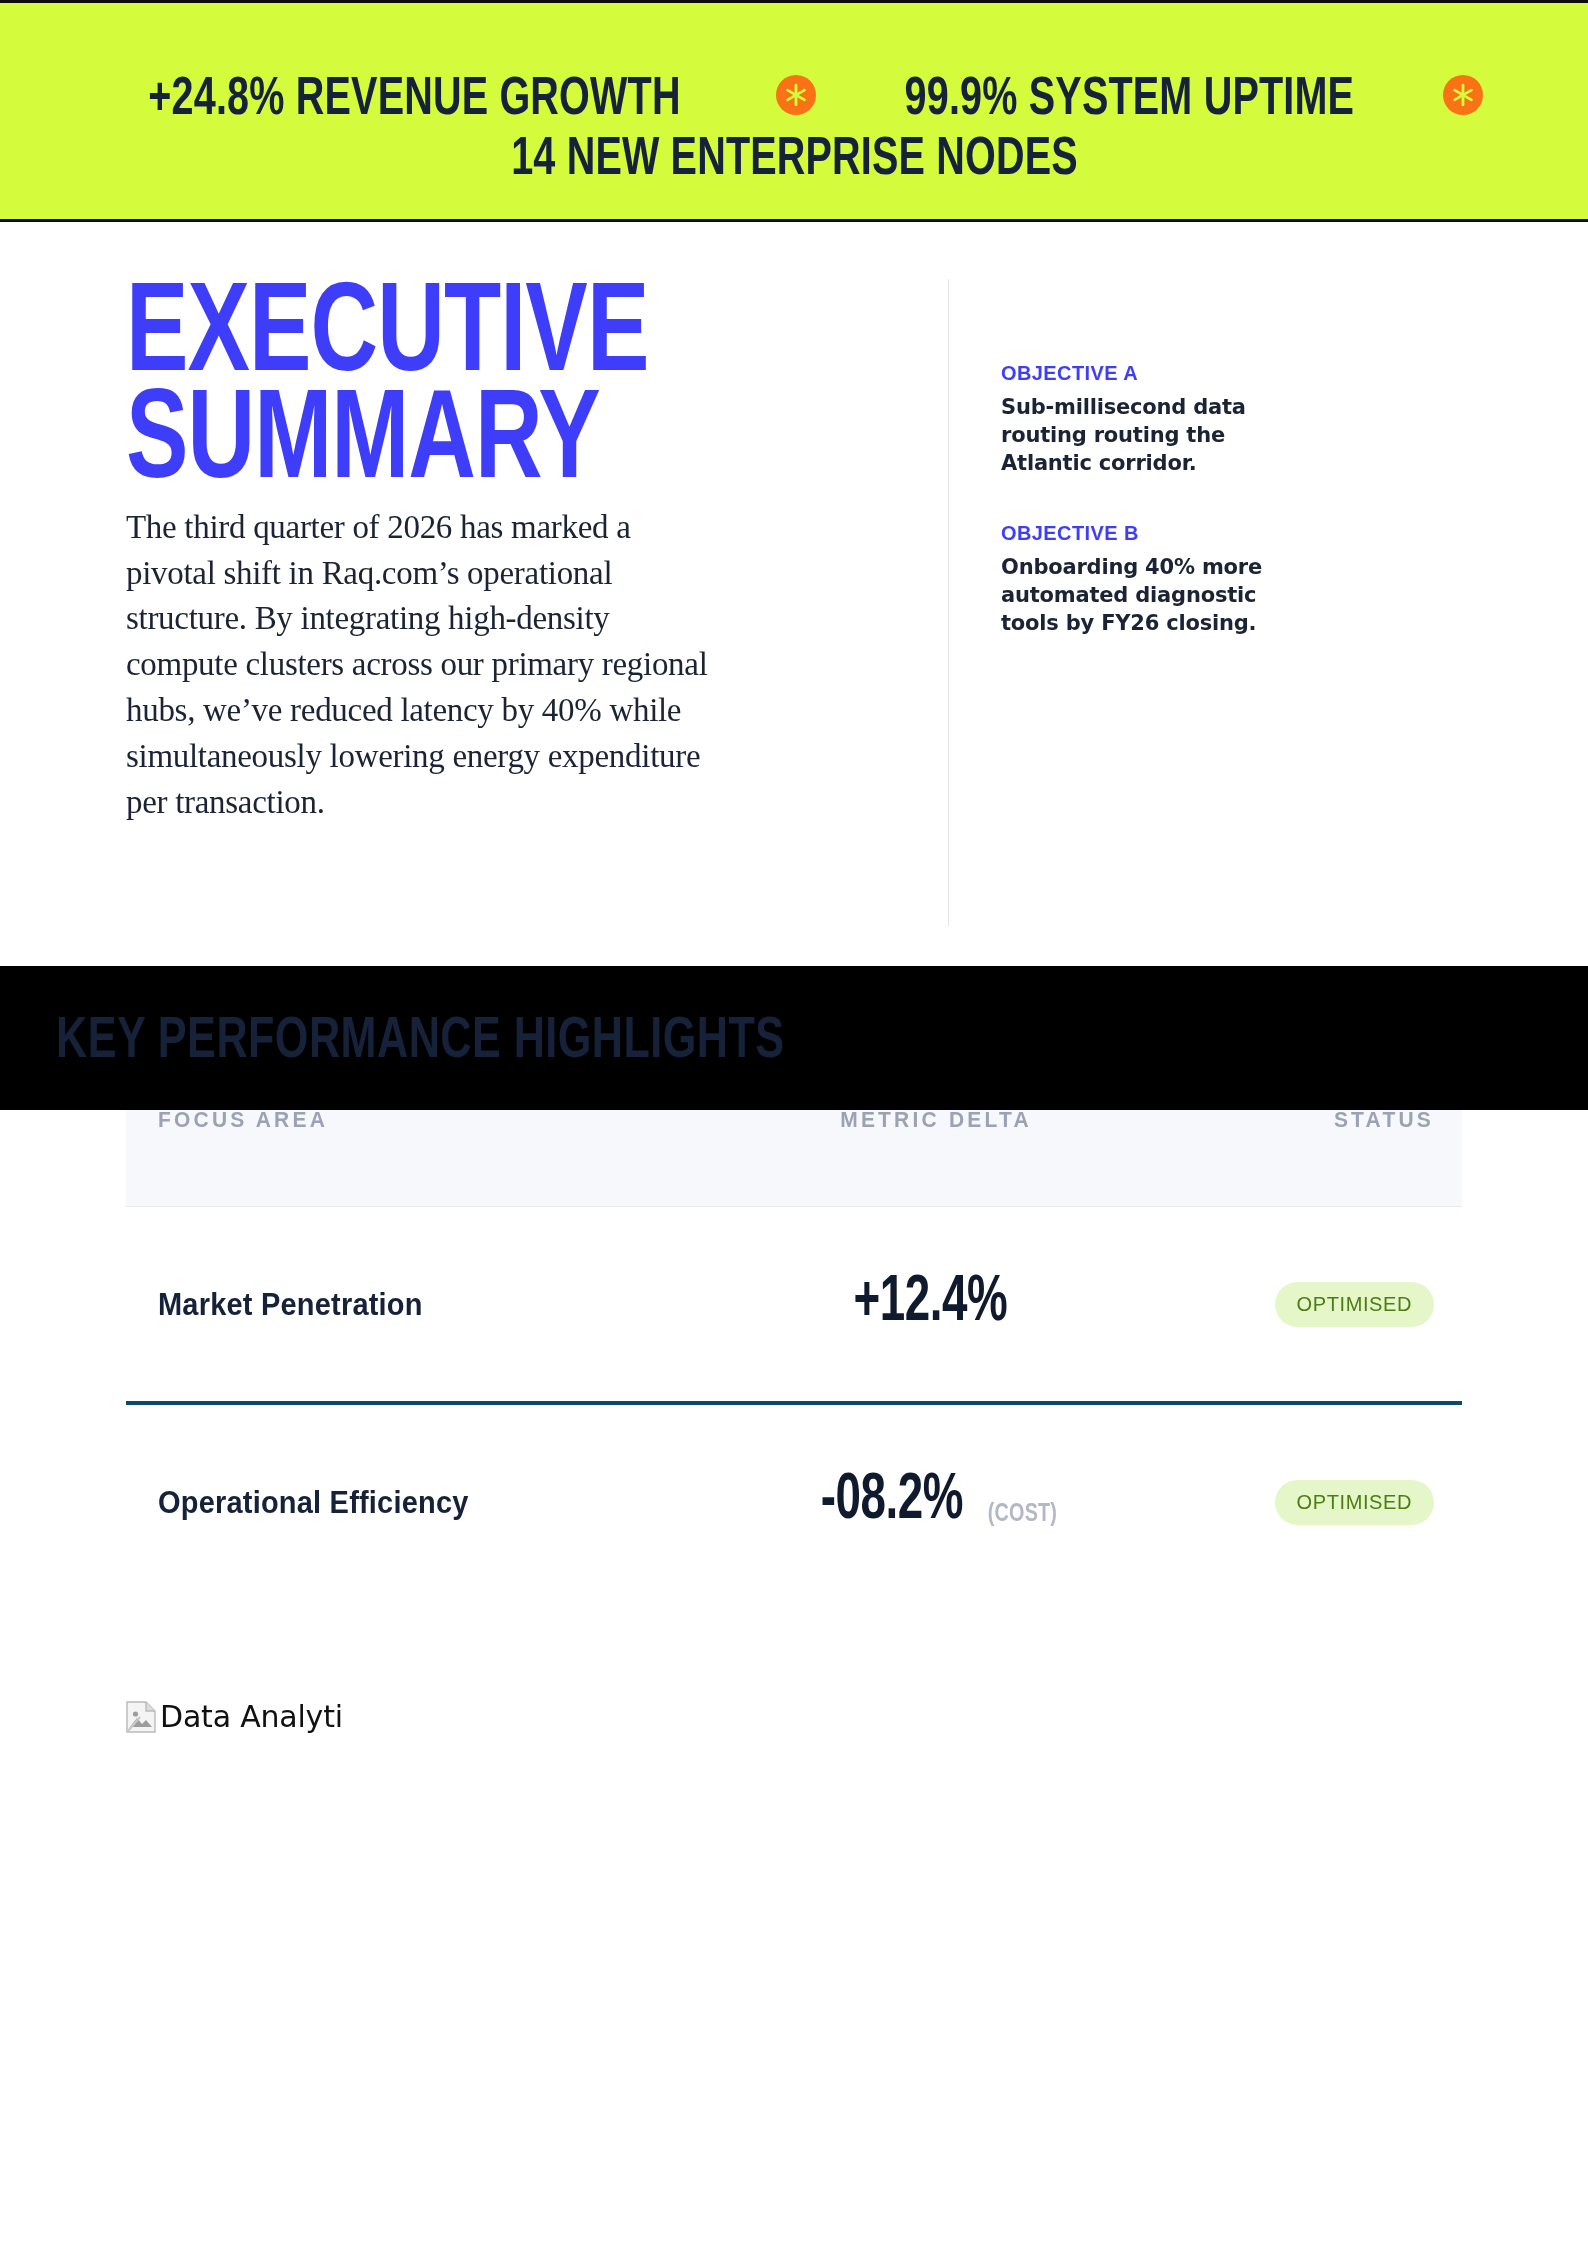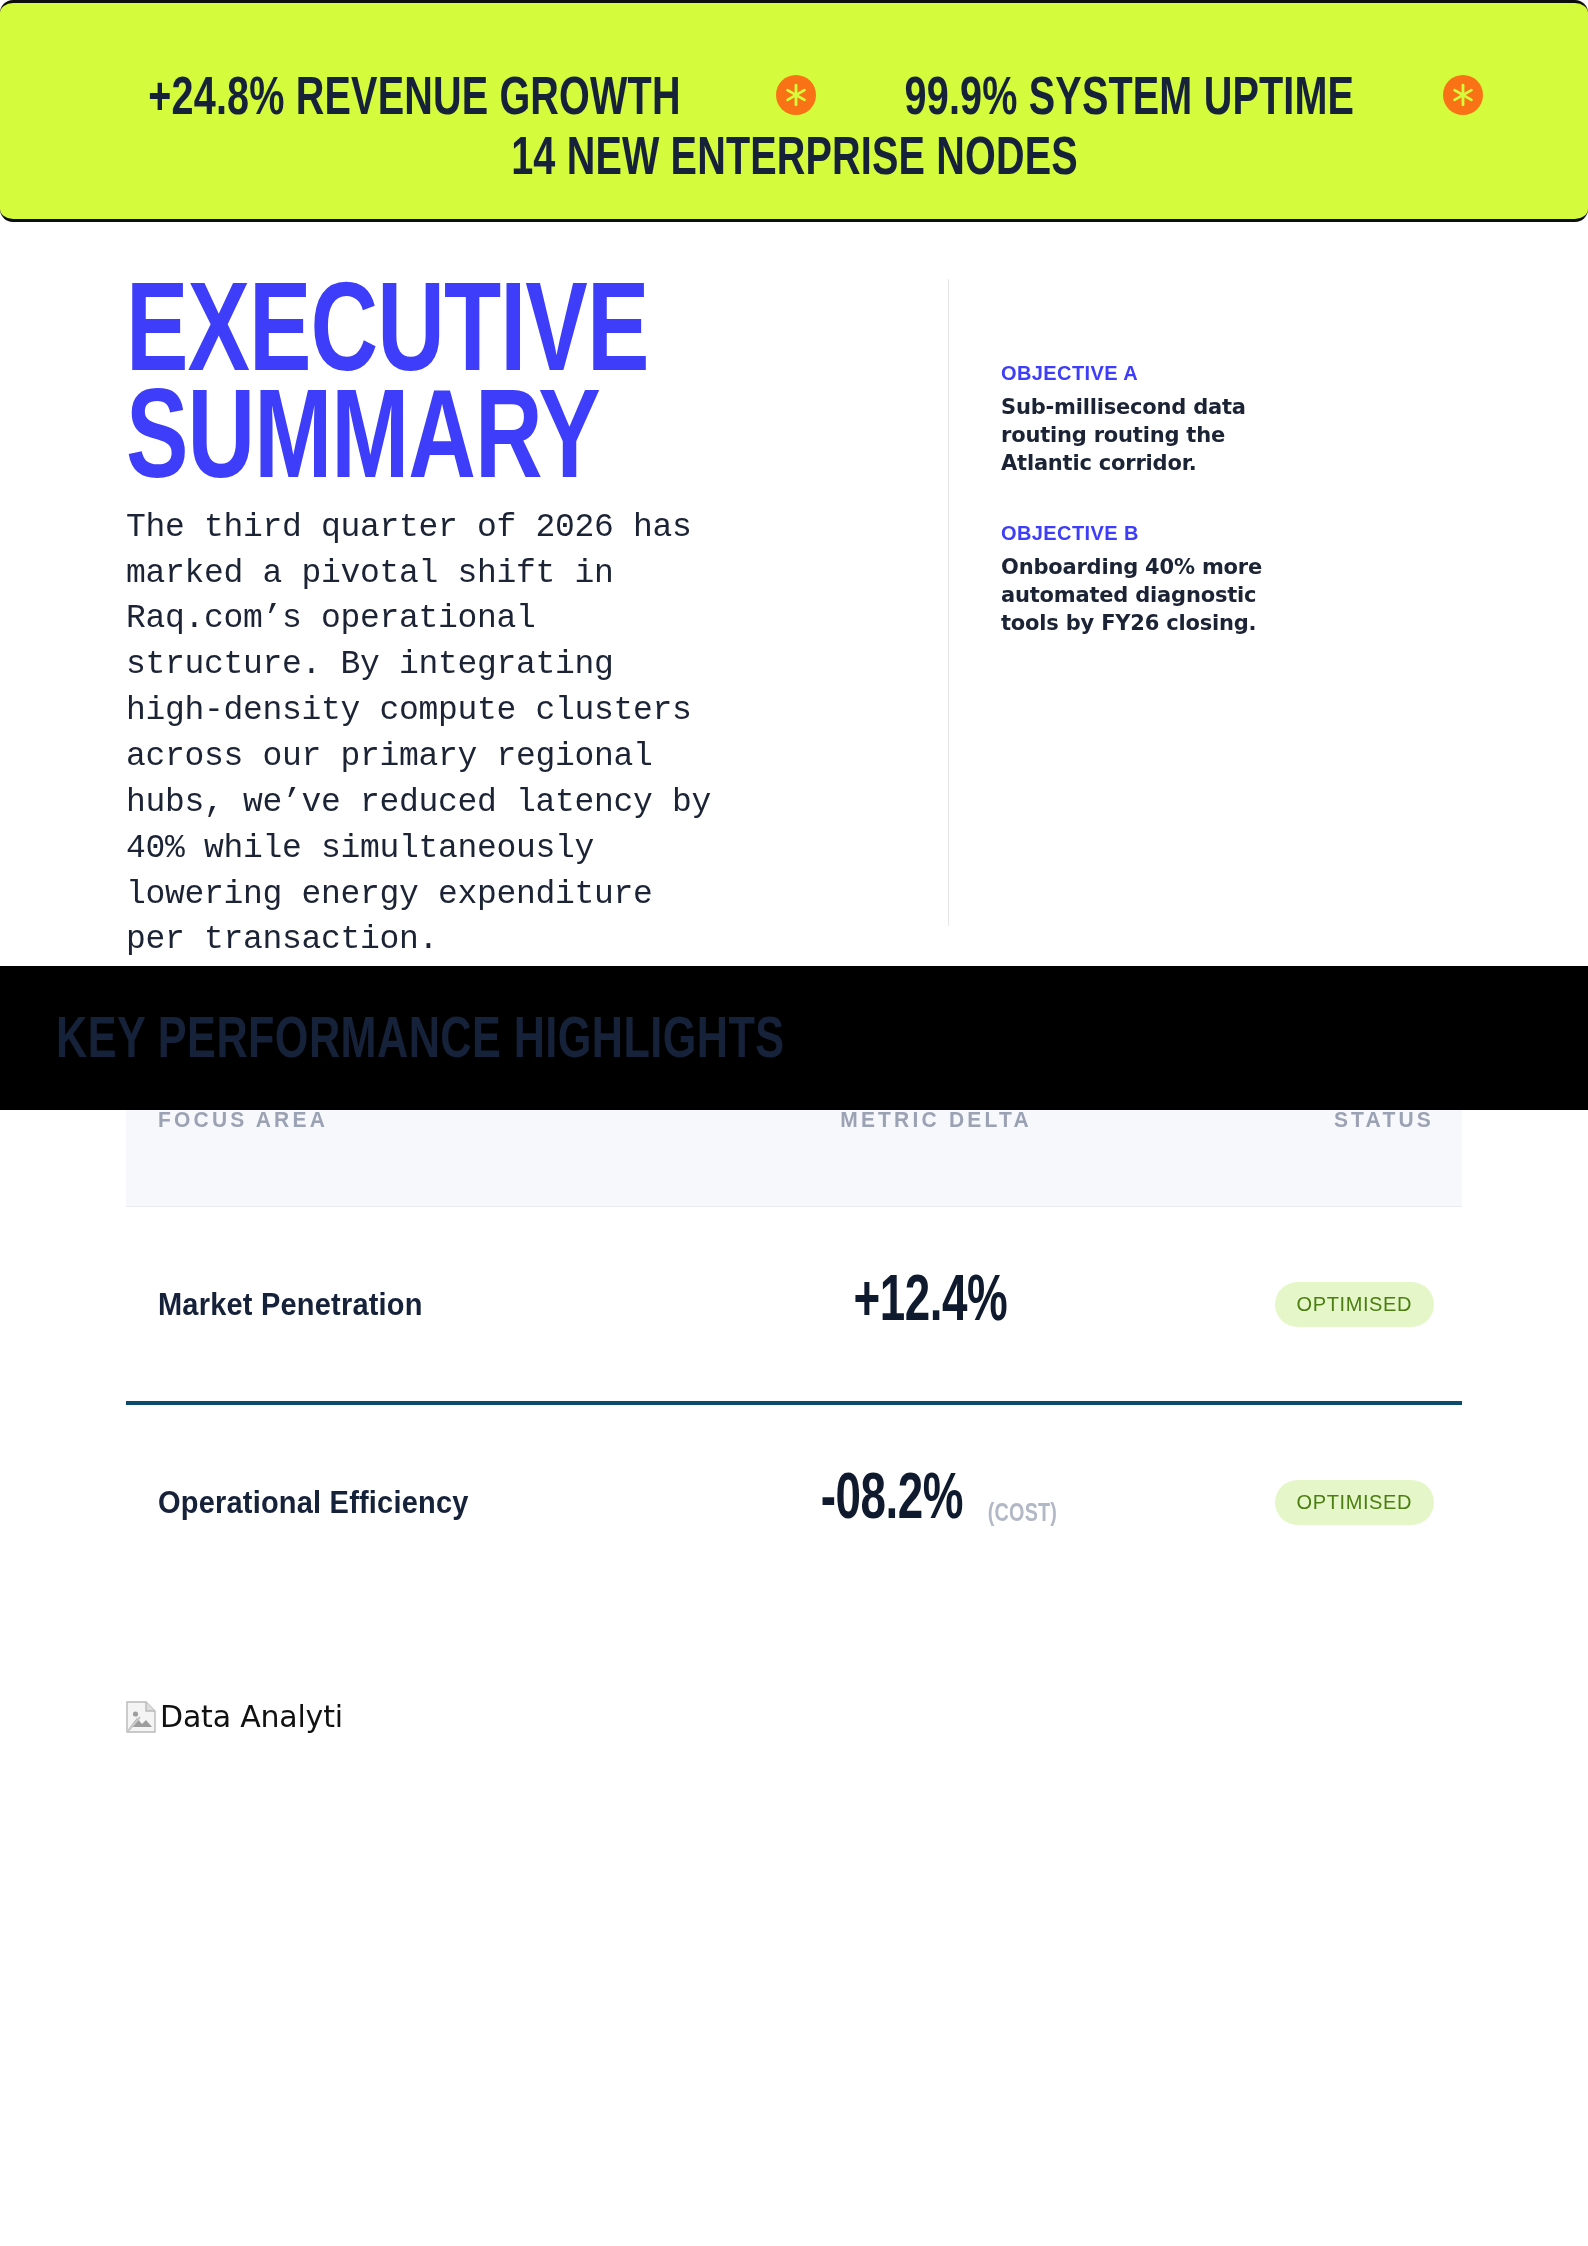--- a/index.html
+++ b/index.html
@@ -22,21 +22,20 @@
     border-top: 3px solid #0d0d0d;
     border-bottom: 3px solid #0d0d0d;
     box-sizing: border-box;
     height: 222px;
     padding: 28px 0 0 0;
     display: flex;
     flex-direction: column;
     align-items: center;
     justify-content: center;
     gap: 14px;
-    border-radius: 13px;
   }
   .ticker-row {
     display: flex;
     align-items: center;
     justify-content: center;
     gap: 52px;
   }
   .ticker-item {
     font-family: "Liberation Sans Narrow", "Liberation Sans", sans-serif;
     font-weight: 700;
@@ -79,21 +78,21 @@
     font-size: 104px;
     line-height: 0.84;
     color: #3d3dfa;
     letter-spacing: -1px;
     margin: 0 0 56px 0;
     transform: scaleX(0.9) scaleY(1.22);
     transform-origin: left top;
     white-space: pre-line;
   }
   #summary-body {
-    font-family: Liberation Mono, monospace;
+    font-family: Liberation Serif, serif;
     font-size: 33px;
     line-height: 1.39;
     color: #1b2335;
     letter-spacing: -0.3px;
     max-width: 600px;
     margin: 0;
     font-weight: 400;
   }
   #summary-divider {
     width: 1px;

